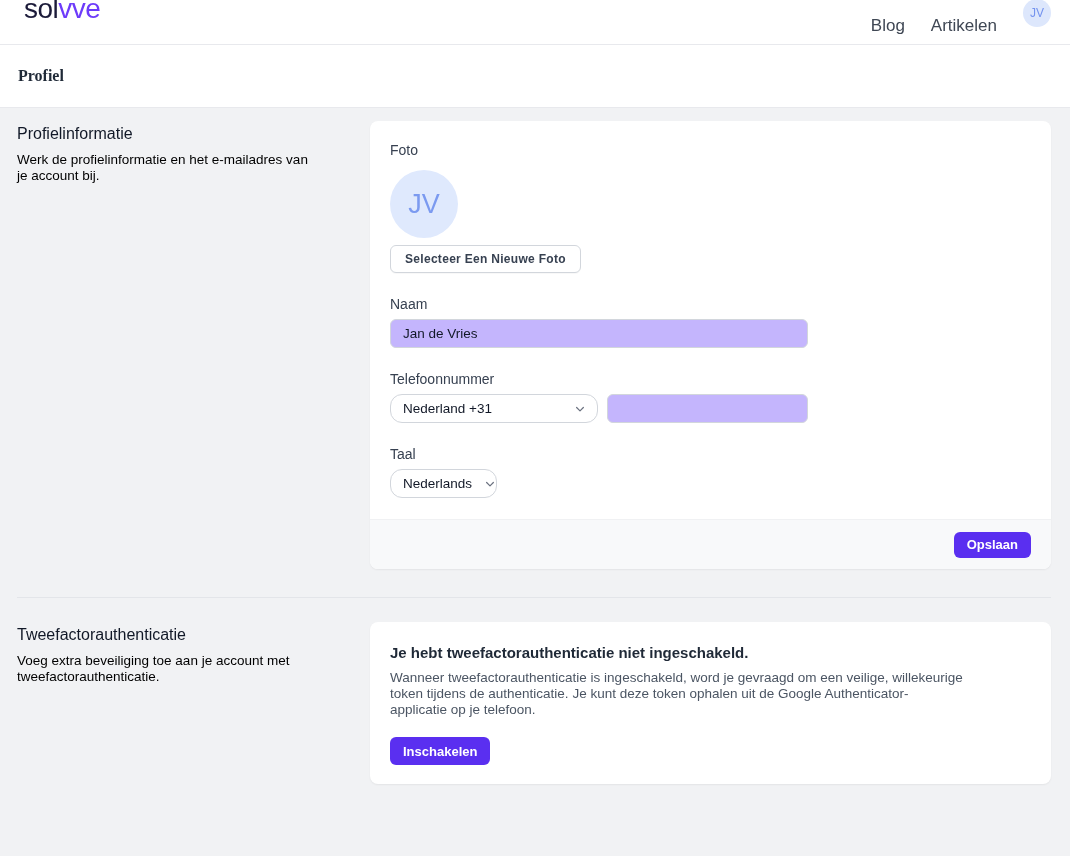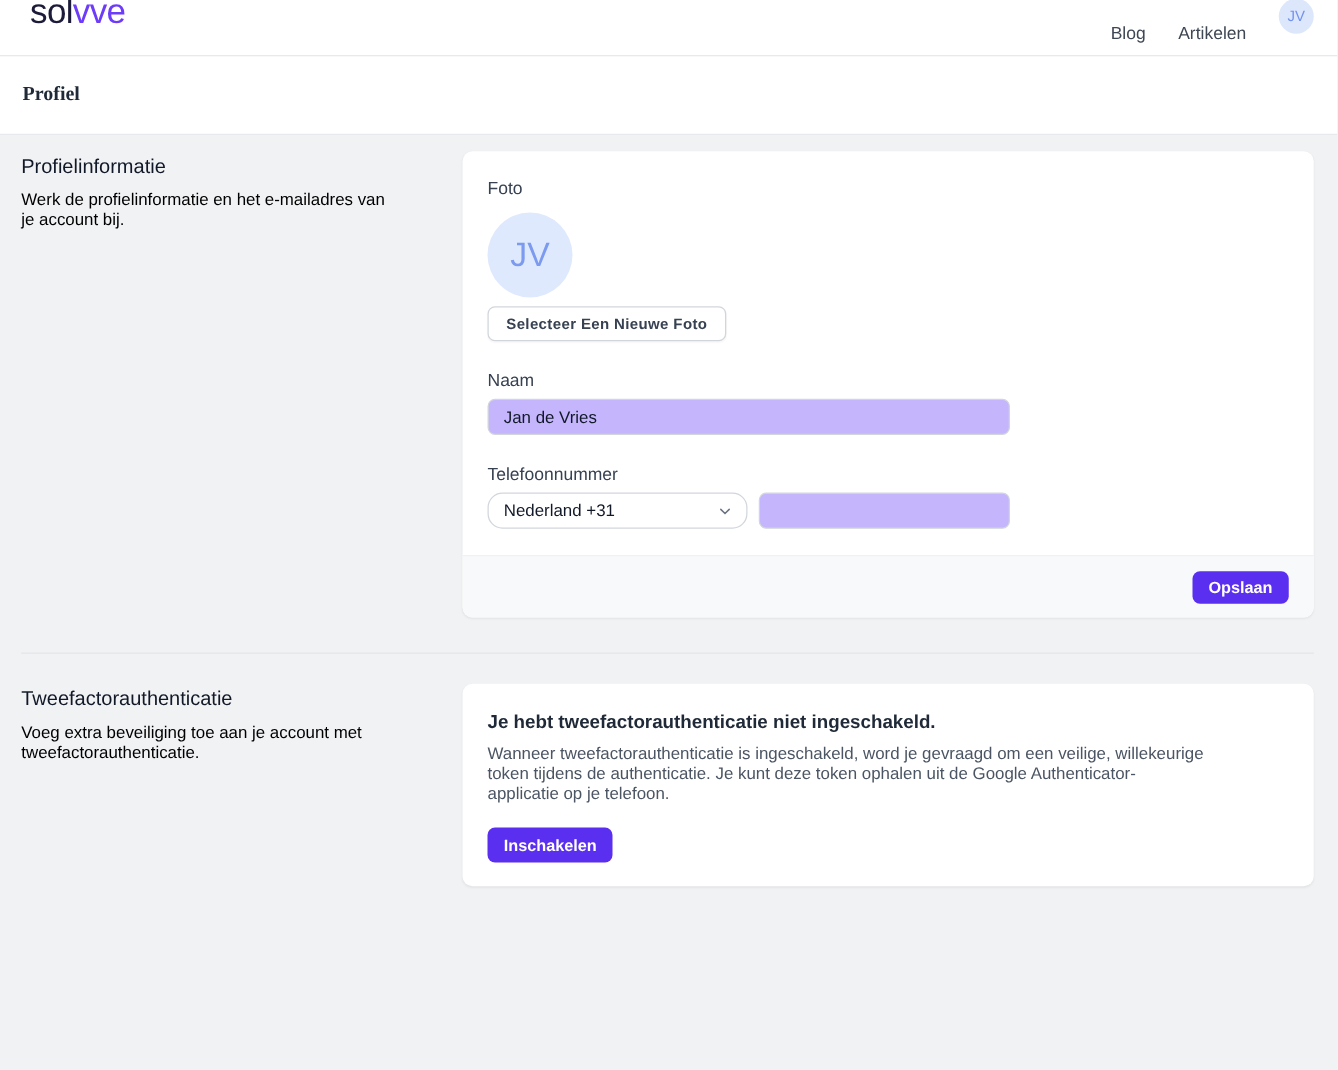--- a/index.html
+++ b/index.html
@@ -22,21 +22,21 @@
     font-size:28px; font-weight:500; letter-spacing:-0.5px;
     line-height:1.15; cursor:pointer;
   }
   .logo-primary { color:#1c1b3a; }
   .logo-accent { color:#6d3bfa; }
   .header-right {
     position:absolute; right:19px; top:0;
     display:flex; align-items:center; gap:26px; height:28px;
   }
   .nav-link {
-    font-size:14px; color:#3f4754; cursor:pointer; line-height:28px;margin-top:24px;
+    font-size:17px; color:#3f4754; cursor:pointer; line-height:28px;margin-top:24px;
   }
   .avatar-sm {
     width:28px; height:28px; border-radius:50%;
     background:#dde7fc; color:#7493ef;
     font-size:12px; font-weight:500;
     display:flex; align-items:center; justify-content:center;
     margin-top:-2px; cursor:pointer;
   }
   
   .pagebar {
@@ -160,20 +160,29 @@
             <div class="select select-phone">
               <span>Nederland +31</span>
               <svg class="chevron" viewBox="0 0 16 16">
                 <path d="M3.5 6 8 10.5 12.5 6" fill="none" stroke="#6b7280" stroke-width="1.6" stroke-linecap="round" stroke-linejoin="round"></path>
               </svg>
             </div>
             <input class="text-input phone-input" type="text" value="" style="">
           </div>
         </div>
 
+        <div class="form-field">
+          <label class="field-label">Taal</label>
+          <div class="select select-lang">
+            <span>Nederlands</span>
+            <svg class="chevron" viewBox="0 0 16 16">
+              <path d="M3.5 6 8 10.5 12.5 6" fill="none" stroke="#6b7280" stroke-width="1.6" stroke-linecap="round" stroke-linejoin="round"></path>
+            </svg>
+          </div>
+        </div>
 
       </div>
       <div class="card-footer">
         <button class="btn-primary btn-save">Opslaan</button>
       </div>
     </div>
   </div>
 
   <hr class="divider">
 

